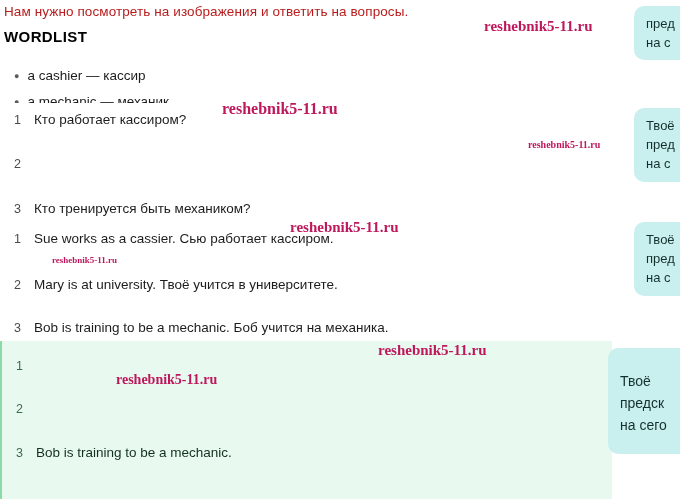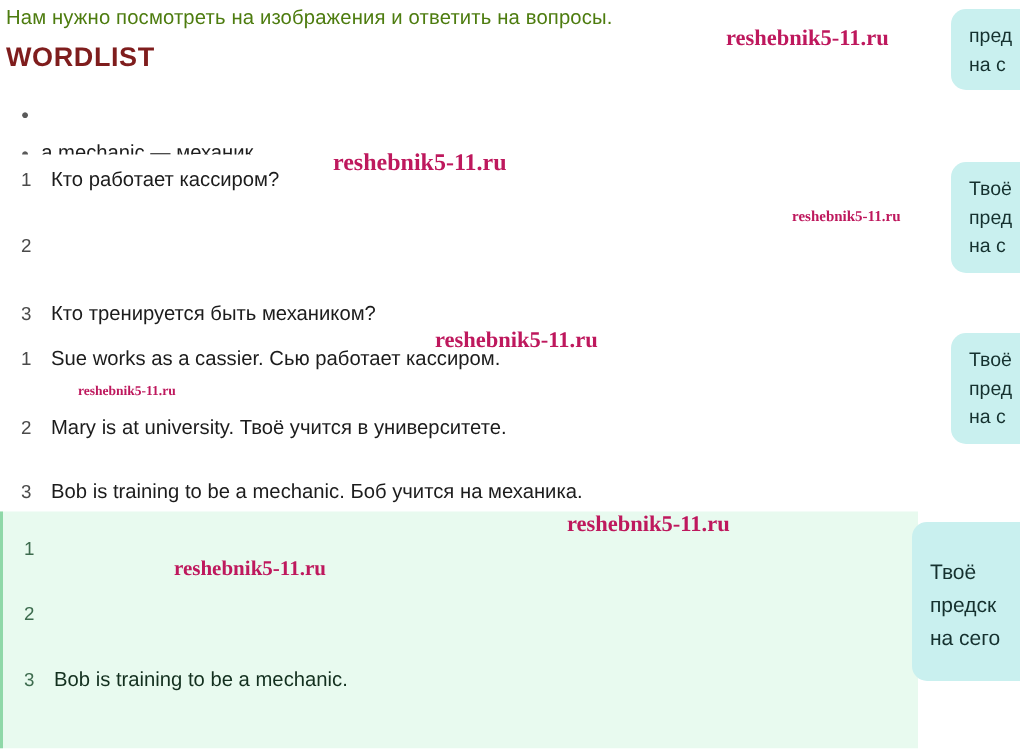--- a/index.html
+++ b/index.html
@@ -21,32 +21,32 @@
     position: absolute;
     inset: 0;
   }
 
   
   .intro {
     position: absolute;
     left: 4px;
     top: 4px;
     font-size: 13.5px;
-    color: #4d7c0f;
+    color: #b91c1c;
     letter-spacing: 0.1px;
   }
 
   .wordlist-title {
     position: absolute;
     left: 4px;
     top: 28px;
-    font-size: 18px;
+    font-size: 15px;
     font-weight: bold;
     letter-spacing: 0.4px;
-    color: #7f1d1d;
+    color: #000000;
   }
 
   
   .wordlist {
     position: absolute;
     left: 14px;
     top: 66px;
     width: 330px;
   }
   .wl-item {
@@ -130,20 +130,21 @@
 
 <div class="page">
 
   <div class="intro">Нам нужно посмотреть на изображения и ответить на вопросы.</div>
 
   <div class="wordlist-title">WORDLIST</div>
 
   <div class="wordlist">
     <div class="wl-item">
       <span class="wl-bullet">●</span>
+      <span>a cashier — кассир</span>
     </div>
     <div class="wl-item clipped">
       <span class="wl-bullet">●</span>
       <span>a mechanic — механик</span>
     </div>
   </div>
 
   <div class="qrow" style="top:112px;">
     <span class="qnum">1</span>
     <span class="qtext">Кто работает кассиром?</span>

